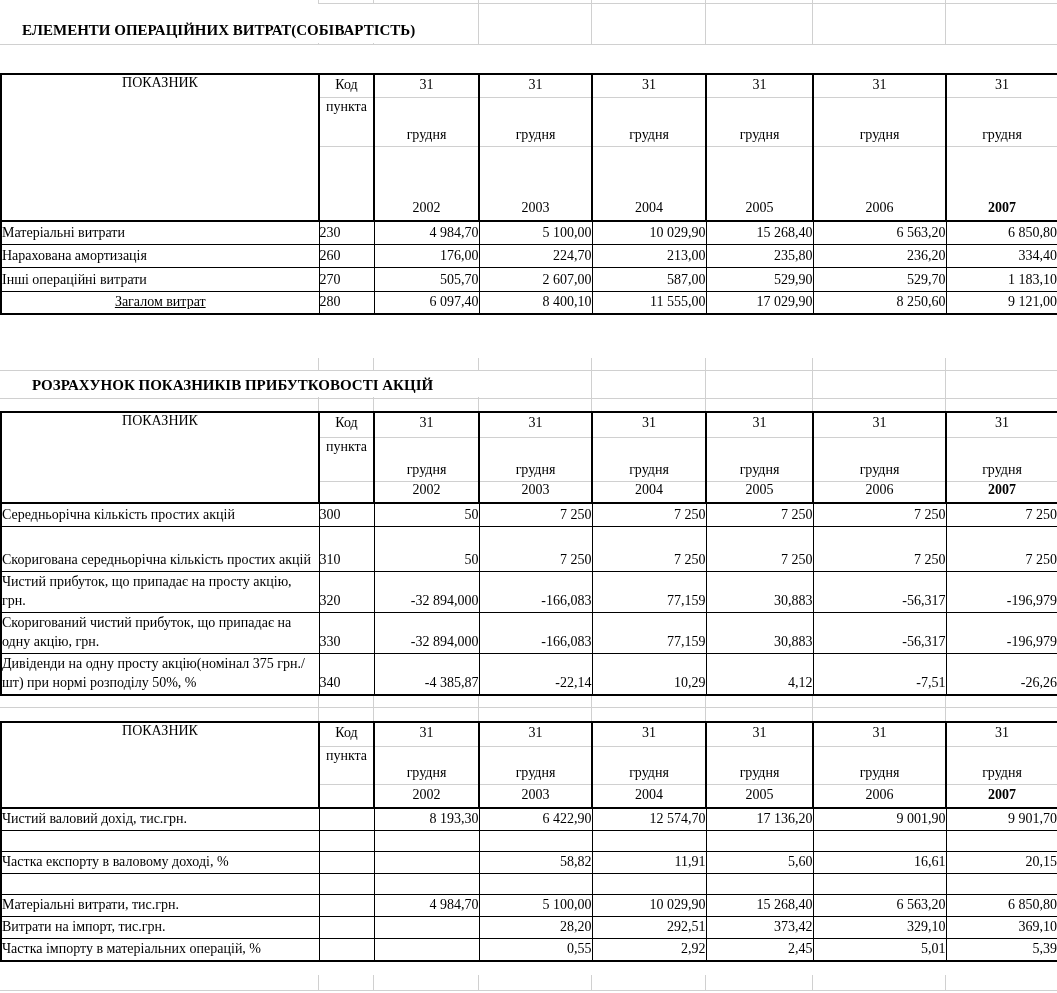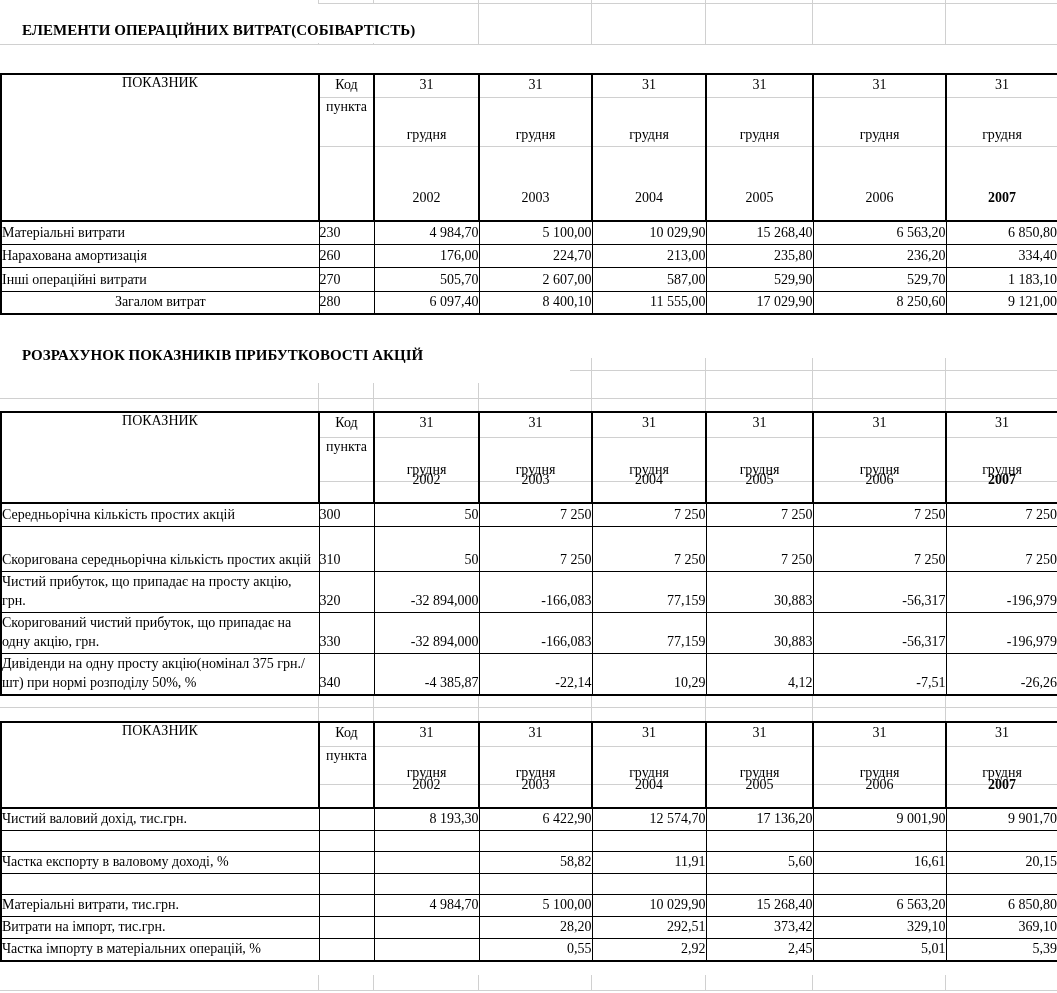--- a/index.html
+++ b/index.html
@@ -11,43 +11,43 @@
   .gl{position:absolute;background:#d0d0d0;z-index:1;}
   .gl.h{height:1px;}
   .gl.v{width:1px;}
   
   .sec-title{
     position:absolute;left:0;background:#fff;z-index:2;
     display:flex;align-items:flex-end;white-space:nowrap;
     font-weight:bold;font-size:15px;padding-left:22px;box-sizing:border-box;
   }
   #title1{top:4px;height:39px;width:470px;padding-bottom:4px;}
-  #title2{top:357px;height:26px;width:570px;padding-bottom:19px;}
+  #title2{top:371px;height:26px;width:570px;padding-bottom:3px;margin-left:10px;}
   
   table.xl{
     position:absolute;left:0;width:1057px;z-index:2;background:#fff;
     border-collapse:collapse;table-layout:fixed;
   }
   .xl th,.xl td{padding:0;font-weight:normal;overflow:hidden;}
   .xl th.hc{border:2px solid #000;vertical-align:top;font-size:14px;}
   .xl td{
     border:1px solid #000;vertical-align:bottom;
     font-size:14px;line-height:19px;padding-bottom:2px;
   }
   .xl td:first-child{border-left:2px solid #000;}
   .xl td:last-child{border-right:2px solid #000;}
   .xl tbody tr:last-child td{border-bottom:2px solid #000;}
   .b{display:flex;justify-content:center;box-sizing:border-box;}
   .b1{align-items:flex-start;padding-top:2px;border-bottom:1px solid #d0d0d0;}
   .b2{align-items:flex-end;padding-bottom:3px;border-bottom:1px solid #d0d0d0;}
   .b2.topal{align-items:flex-start;padding-top:1px;}
-  .b3{align-items:flex-end;padding-bottom:14px;}
+  .b3{align-items:flex-end;padding-bottom:4px;}
   .plab{display:flex;height:100%;align-items:flex-end;justify-content:center;padding-bottom:3px;box-sizing:border-box;}
   .lbl{text-align:left;padding-left:3px;padding-right:2px;}
-  .lbl.center{text-align:center;}
+  .lbl.center{text-align:center;text-decoration:underline;}
   .code{text-align:left;margin-top:16px;}
   .num{text-align:right;padding-right:4px;}
   .bold{font-weight:bold;}
 </style>
 </head>
 <body>
 
 <div class="sheet">
   <div id="gridlines">
       <div class="gl h" style="top: 3px; left: 318px; width: 739px;"></div>

